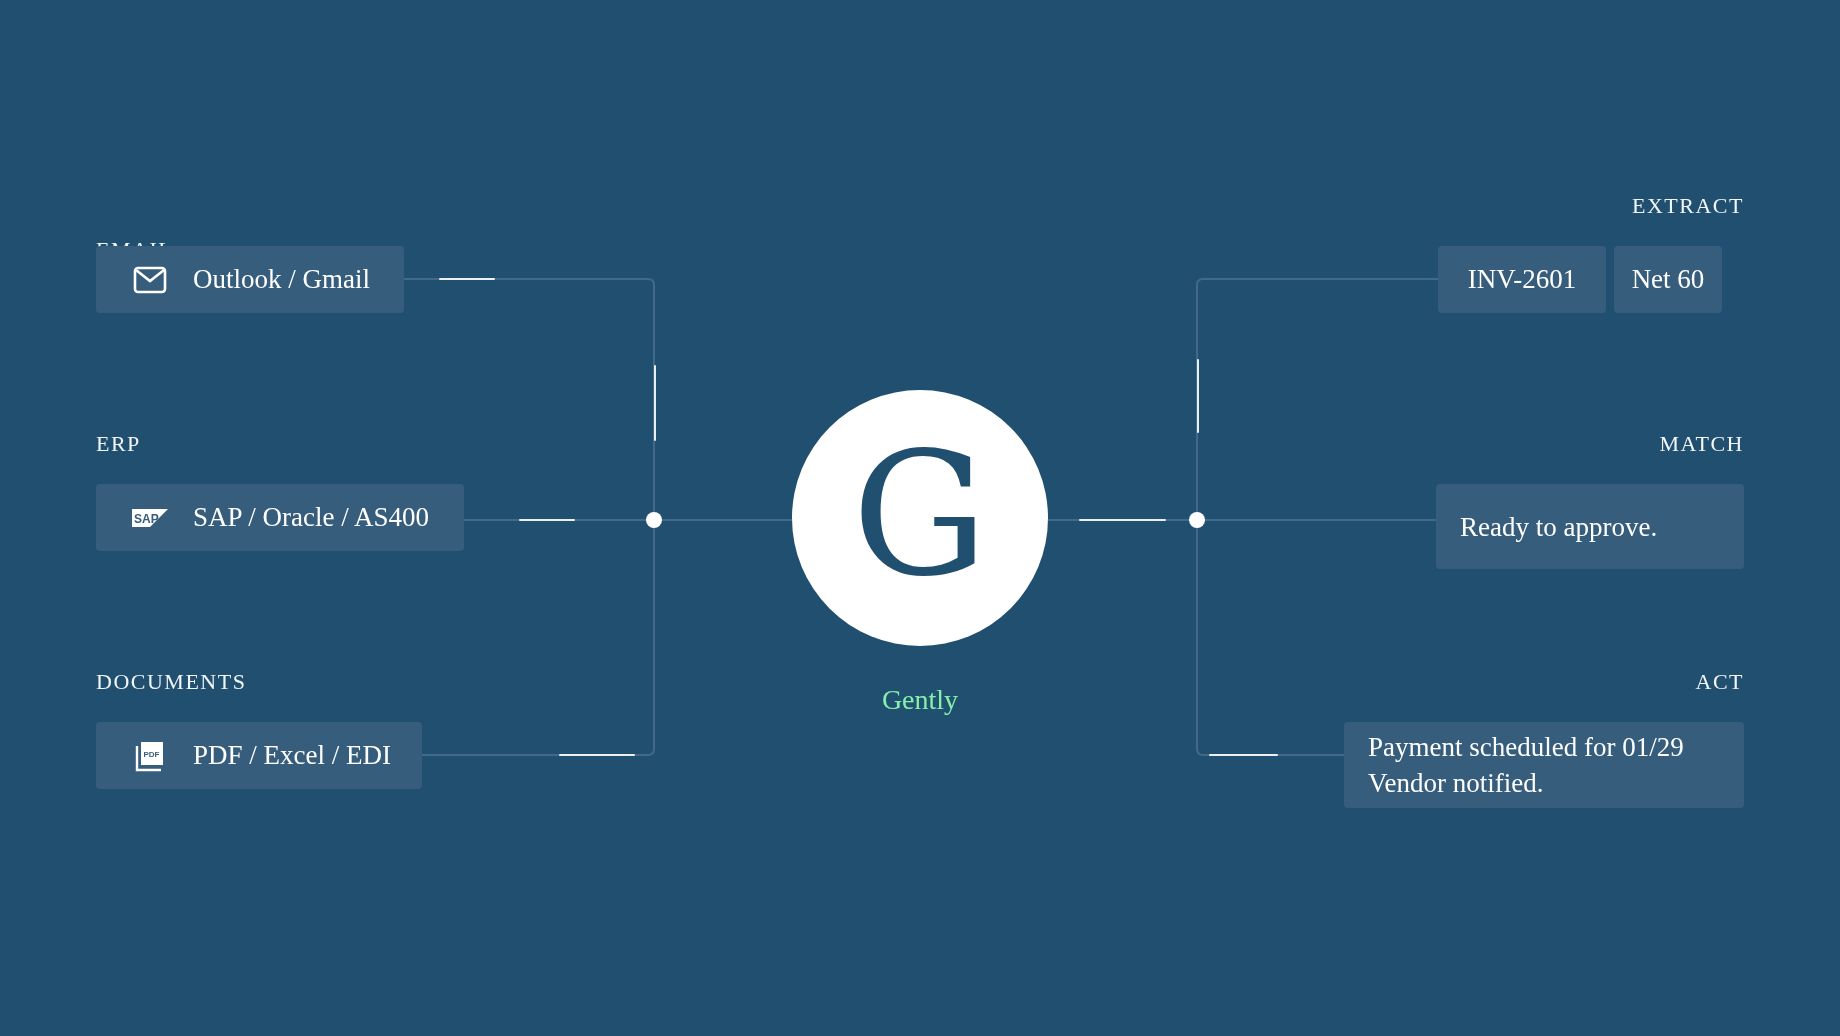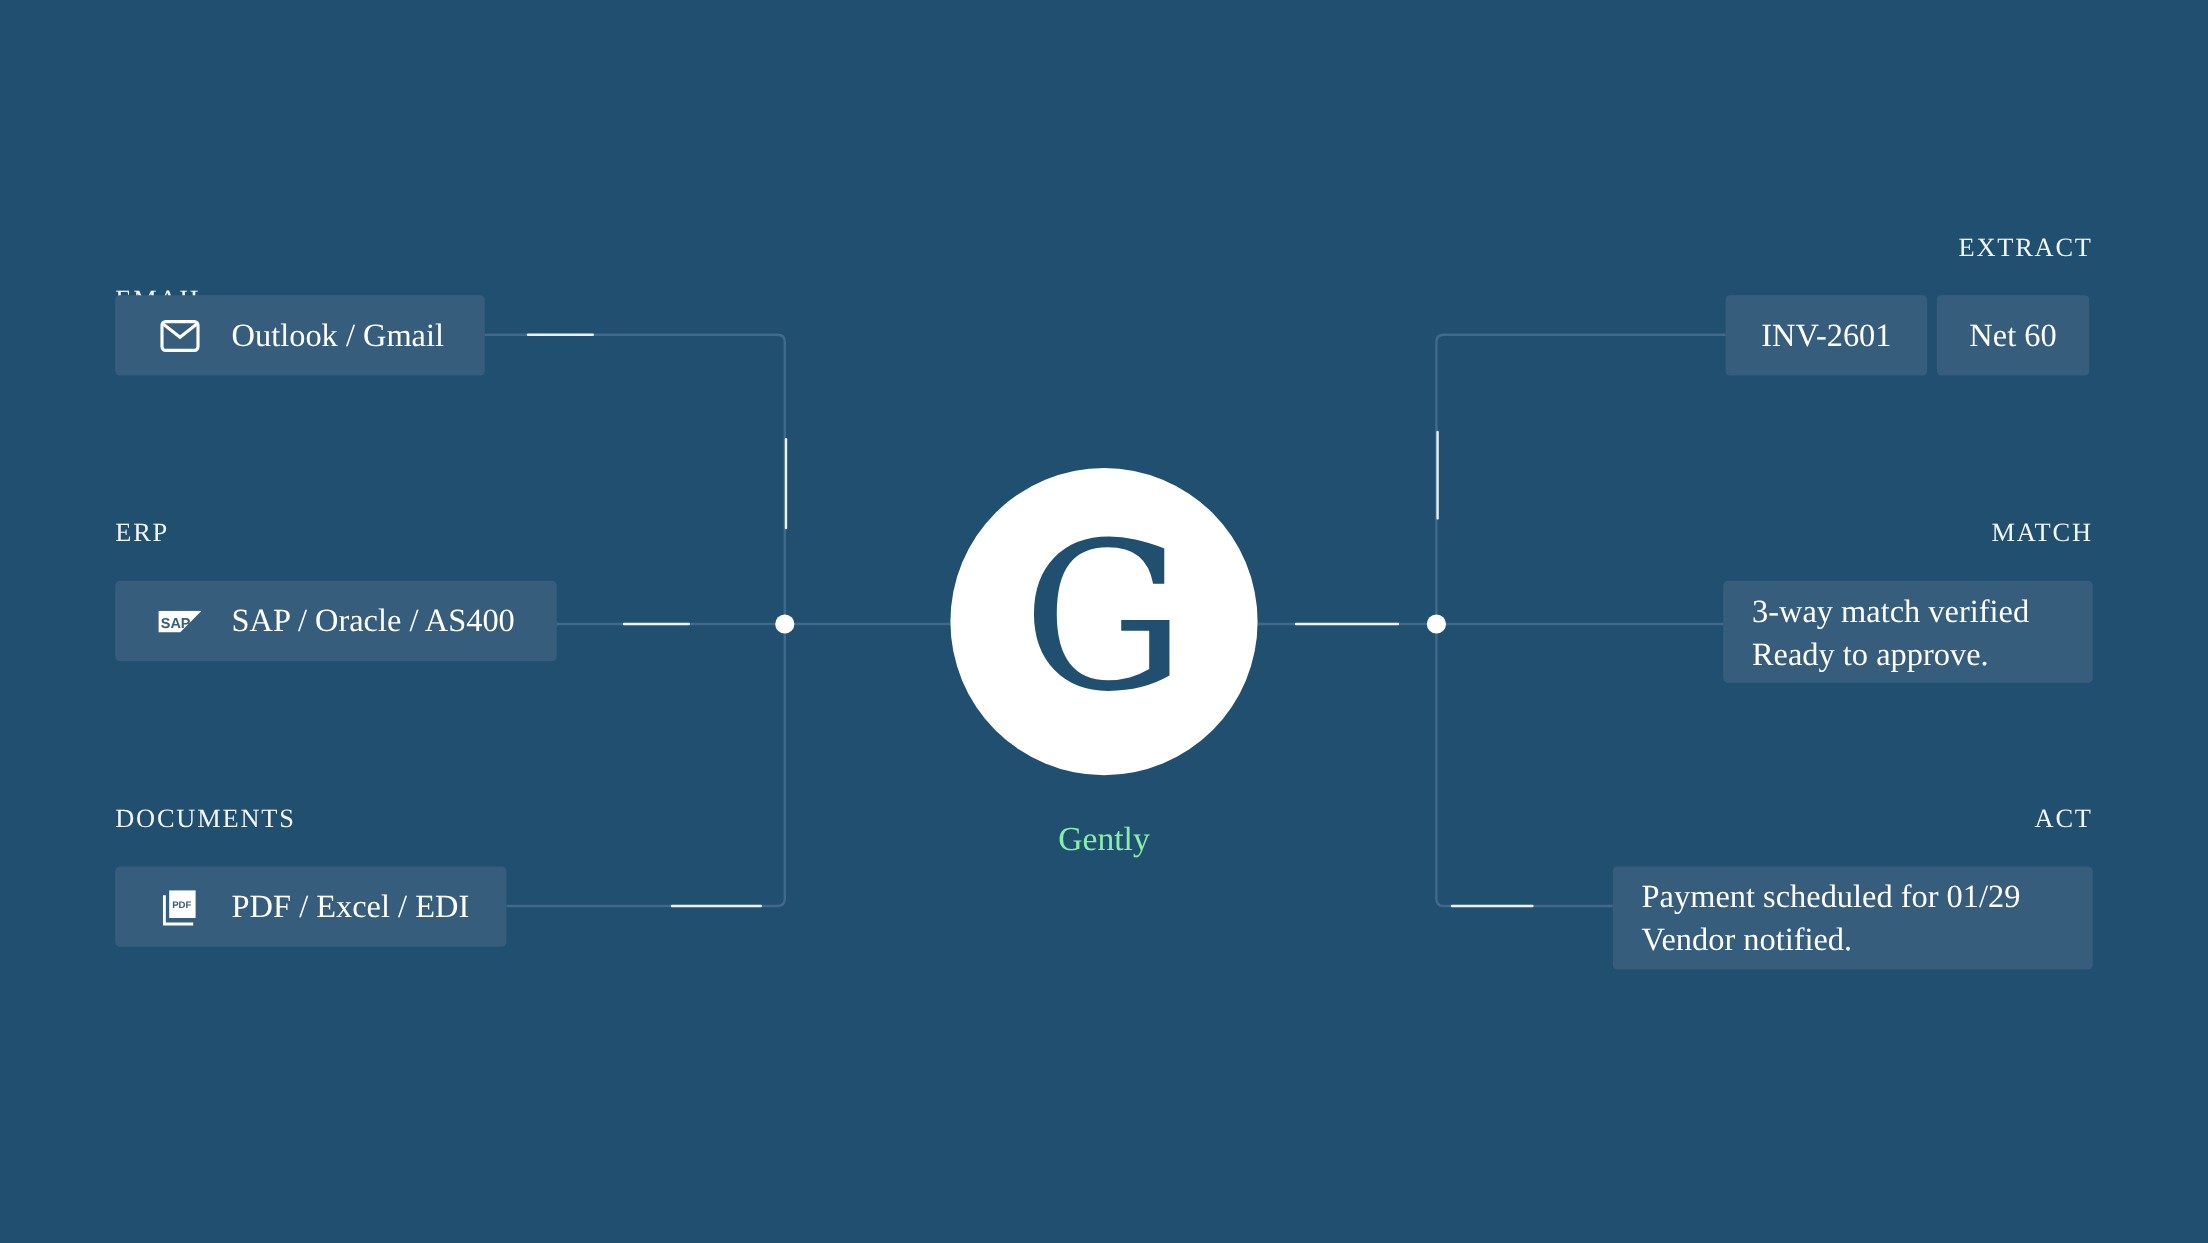--- a/index.html
+++ b/index.html
@@ -106,27 +106,26 @@
 
 <div class="hub">
   <span class="hub-letter">G</span>
 </div>
 <div class="hub-name">Gently</div>
 
 <div class="label right" style="right:96px; top:194px;">EXTRACT</div>
 <div class="chip center" style="left:1438px; top:246px; width:168px; height:67px;">
   <span>INV-2601</span>
 </div>
-<div class="chip center" style="left:1614px; top:246px; width:127px; height:67px;">
+<div class="chip center" style="left:1614px; top:246px; width:108px; height:67px;">
   <span>Net 60</span>
 </div>
 
 <div class="label right" style="right:96px; top:432px;">MATCH</div>
 <div class="chip multi" style="left:1436px; top:484px; width:308px; height:85px;">
-  <span>3-way match verified</span>
   <span>Ready to approve.</span>
 </div>
 
 <div class="label right" style="right:96px; top:670px;">ACT</div>
 <div class="chip multi" style="left:1344px; top:722px; width:400px; height:86px;">
   <span>Payment scheduled for 01/29</span>
   <span>Vendor notified.</span>
 </div>
 
 </body></html>

